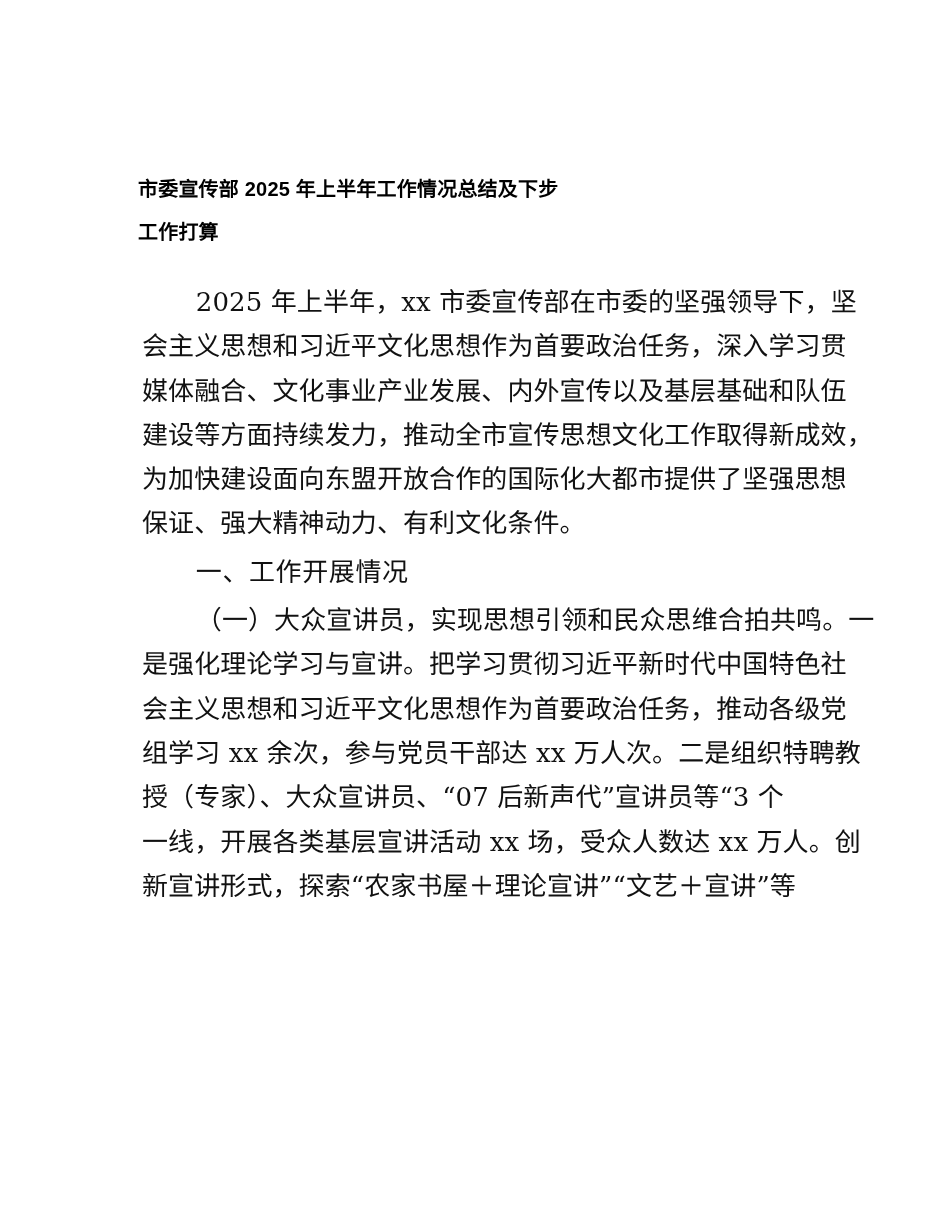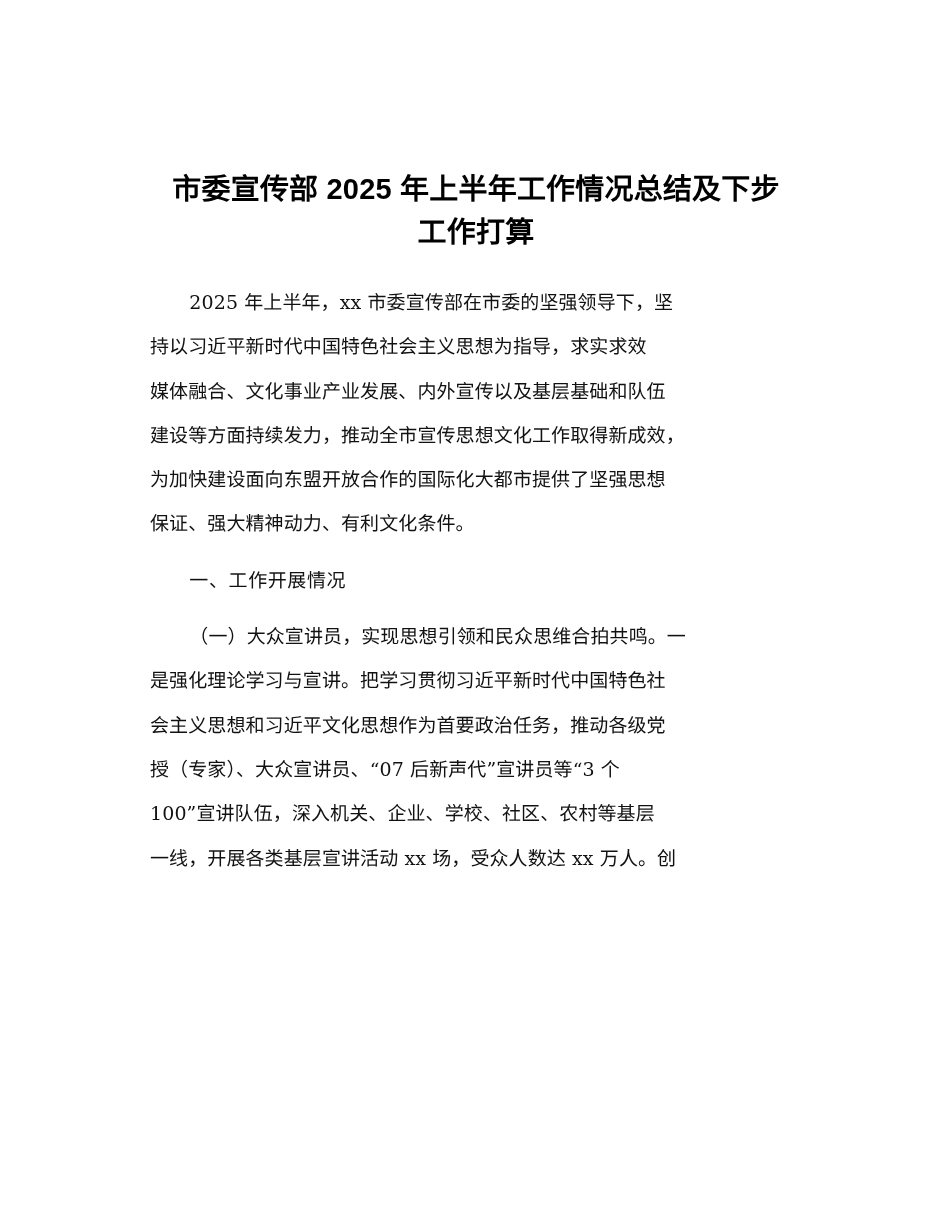--- a/index.html
+++ b/index.html
@@ -30,43 +30,42 @@
     position: absolute;
     left: 138px;
     top: 0;
     width: 676px;
   }
 
   
   .doc-title {
     margin: 0;
     padding: 0;
-    text-align: center;
     font-family: "Liberation Sans", "DejaVu Sans", sans-serif;
     font-weight: 700;
-    font-size: 29px;
+    font-size: 20px;
     line-height: 43px;
     letter-spacing: 0.2px;
     color: #000000;
     padding-top: 168px;
   }
   .doc-title .t-line {
     display: block;
     white-space: nowrap;
   }
 
   
   .body-block {
     margin-top: 26px;
   }
 
   p.para {
-    margin: 12px;
+    margin: 4px;
     padding: 0;
-    font-size: 19px;
+    font-size: 26px;
     line-height: 44.3px;
     letter-spacing: 0.1px;
     text-align: justify;
     text-justify: inter-ideograph;
     color: #111111;
   }
 
   
   p.para .ln {
     display: block;
@@ -89,35 +88,36 @@
 
     <h1 class="doc-title">
       <span class="t-line">市委宣传部 2025 年上半年工作情况总结及下步</span>
       <span class="t-line">工作打算</span>
     </h1>
 
     <div class="body-block">
 
       <p class="para">
         <span class="ln indent2">2025 年上半年，xx 市委宣传部在市委的坚强领导下，坚</span>
-        <span class="ln">持以习近平新时代中国特色社会主义思想为指导，求实求效</span>
+        <span class="ln">会主义思想和习近平文化思想作为首要政治任务，深入学习贯</span>
         <span class="ln">媒体融合、文化事业产业发展、内外宣传以及基层基础和队伍</span>
         <span class="ln">建设等方面持续发力，推动全市宣传思想文化工作取得新成效，</span>
         <span class="ln">为加快建设面向东盟开放合作的国际化大都市提供了坚强思想</span>
         <span class="ln">保证、强大精神动力、有利文化条件。</span>
       </p>
 
       <p class="para heading">
         <span class="ln indent2">一、工作开展情况</span>
       </p>
 
       <p class="para">
         <span class="ln indent2">（一）大众宣讲员，实现思想引领和民众思维合拍共鸣。一</span>
         <span class="ln">是强化理论学习与宣讲。把学习贯彻习近平新时代中国特色社</span>
         <span class="ln">会主义思想和习近平文化思想作为首要政治任务，推动各级党</span>
+        <span class="ln">组学习 xx 余次，参与党员干部达 xx 万人次。二是组织特聘教</span>
         <span class="ln">授（专家）、大众宣讲员、“07 后新声代”宣讲员等“3 个</span>
-        <span class="ln">100”宣讲队伍，深入机关、企业、学校、社区、农村等基层</span>
         <span class="ln">一线，开展各类基层宣讲活动 xx 场，受众人数达 xx 万人。创</span>
+        <span class="ln">新宣讲形式，探索“农家书屋＋理论宣讲”“文艺＋宣讲”等</span>
       </p>
 
     </div>
   </div>
 </div>
 
 </body></html>

